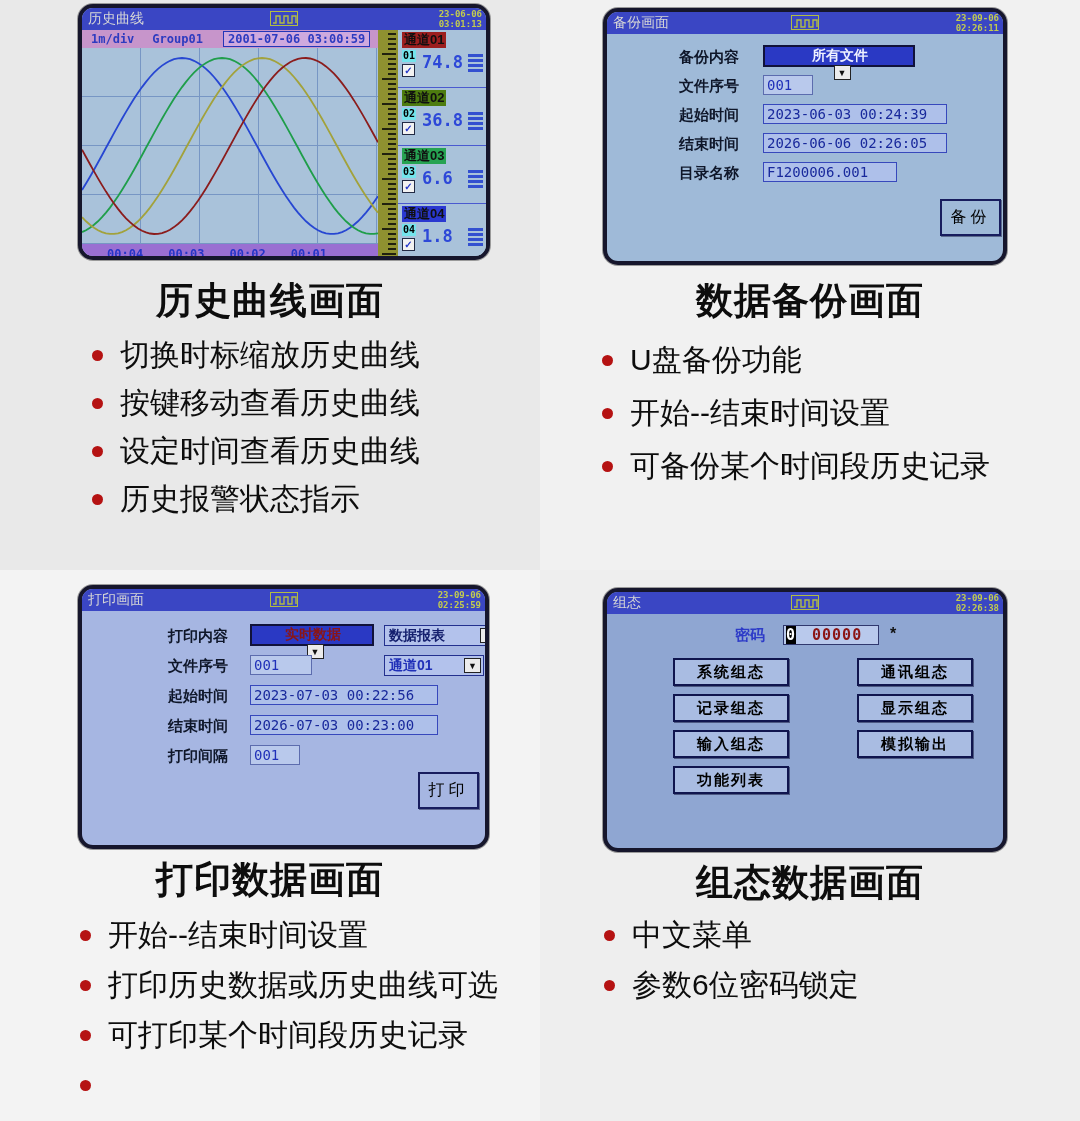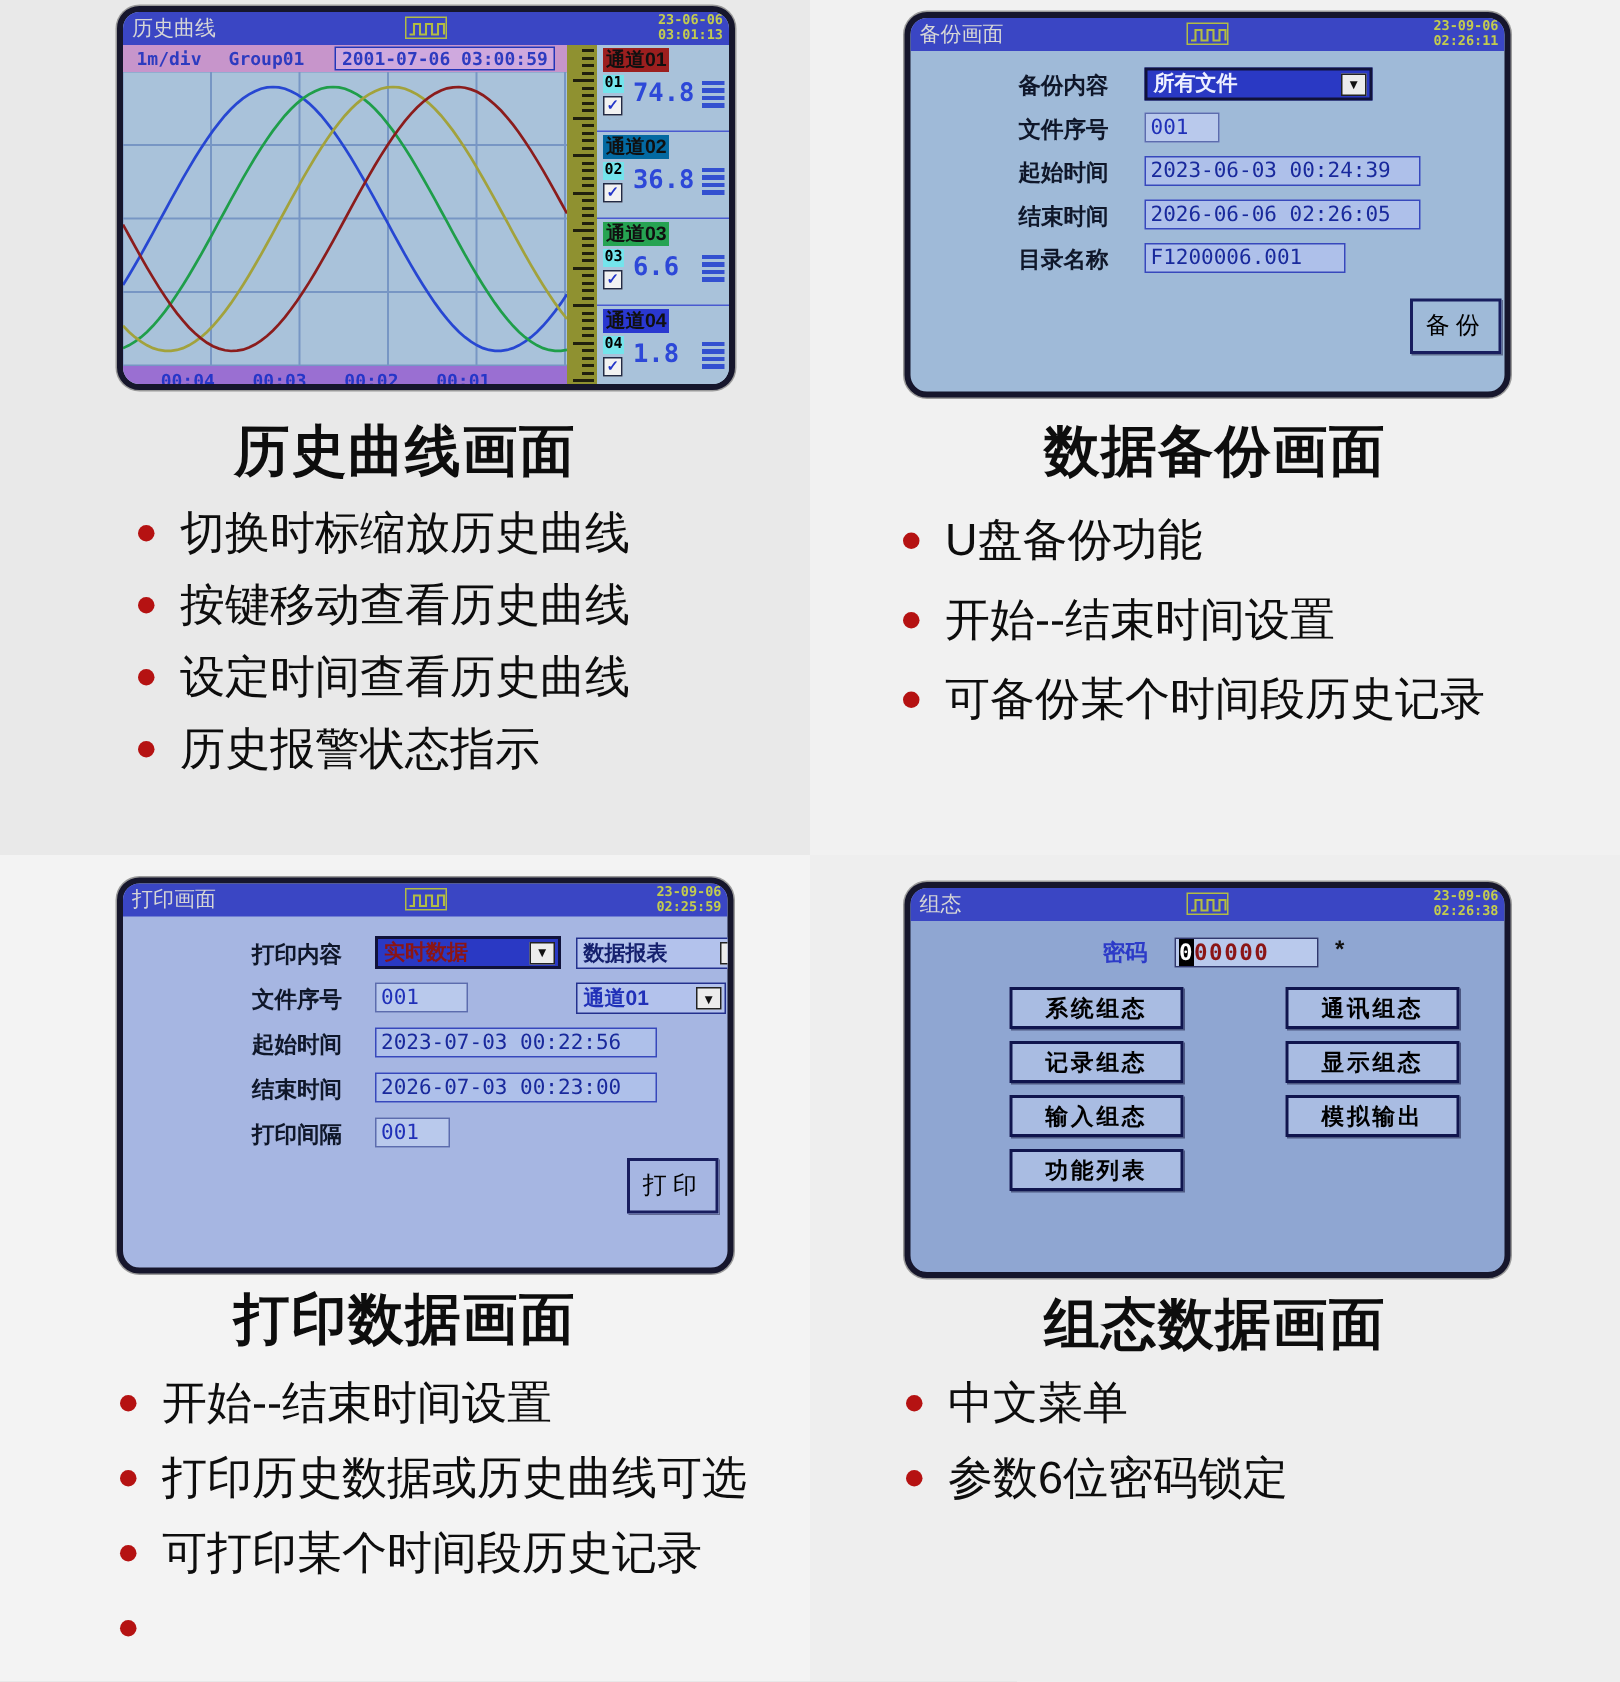--- a/index.html
+++ b/index.html
@@ -117,21 +117,21 @@
   .s-config { left:63px;  top:18px; width:404px; height:264px; background:#8fa6d2; }
   .f-label { position:absolute; font-size:15px; font-weight:700; color:#0f172a; white-space:nowrap; }
   .f-field {
     position:absolute; height:20px; font-size:14px;
     font-family:"DejaVu Sans Mono", monospace;
     display:flex; align-items:center; padding:0 3px; white-space:nowrap;
   }
   .f-plain { background:#b9c9ec; border:1px solid #5c6cae; color:#2030b8; }
   .f-time  { background:#aec0ea; border:1px solid #3748bc; color:#19299c; }
   .dd { position:absolute; height:22px; display:flex; align-items:center; padding:0 2px 0 4px; }
-  .dd-sel { background:#2a39c4; border:2px solid #10123a; color:#eef0ff; font-size:14px; font-weight:700; }
+  .dd-sel { background:#2a39c4; border:2px solid #10123a; color:#eef0ff; font-size:14px; font-weight:700;flex-direction:column; }
   .dd-lit { background:#b3c2ec; border:1px solid #23308e; color:#15206e; font-size:14px; font-weight:700; height:21px; }
   .dd-red { color:#8b1515; }
   .dd-blue { color:#2030b8; }
   .dd-text { flex:1; white-space:nowrap; }
   .dd-arrow {
     width:17px; height:15px; background:#ececec; border:1px solid #222; color:#111;
     font-size:9px; display:flex; align-items:center; justify-content:center; flex:none; margin-left:4px;
   }
   .scr-btn {
     position:absolute; border:2px solid #181d5e; background:transparent; color:#000;
@@ -142,21 +142,21 @@
 
   
   .pw-label { position:absolute; left:128px; top:34px; font-size:15px; font-weight:700; color:#2d3bc8; }
   .pw-field {
     position:absolute; left:176px; top:33px; width:96px; height:20px;
     background:#b9c9ec; border:1px solid #30386e;
     font-family:"DejaVu Sans Mono", monospace; font-size:15px; font-weight:700;
     display:flex; align-items:center; padding-left:2px; letter-spacing:1px;
   }
   .pw-cursor { background:#000; color:#fff; }
-  .pw-rest { color:#8b1515; }
+  .pw-rest { color:#8b1515;padding-left:16px; }
   .pw-mask { position:absolute; left:283px; top:33px; font-size:16px; font-weight:700; color:#111; }
   .cfg-btn {
     position:absolute; width:116px; height:28px; background:#a9bce2;
     border:2px solid #10154e; color:#000; font-size:15px; font-weight:700;
     display:flex; align-items:center; justify-content:center; letter-spacing:2px;
     box-shadow:1px 1px 0 rgba(10,10,50,.5); cursor:pointer;
   }
   .col-l { left:66px; } .col-r { left:250px; }
   .row-1 { top:66px; } .row-2 { top:102px; } .row-3 { top:138px; } .row-4 { top:174px; }
 </style>
@@ -205,21 +205,21 @@
           </div>
         <div class="hc-panel">
           <div class="ch-block">
             <span class="ch-label" style="background: rgb(156, 31, 31);">通道01</span>
             <span class="ch-num">01</span>
             <span class="ch-check">✓</span>
             <span class="ch-val">74.8</span>
             <span class="ch-bars"></span>
           </div>
           <div class="ch-block">
-            <span class="ch-label" style="background: #0369a1;">通道02</span>
+            <span class="ch-label" style="background: #4d7c0f;">通道02</span>
             <span class="ch-num">02</span>
             <span class="ch-check">✓</span>
             <span class="ch-val">36.8</span>
             <span class="ch-bars"></span>
           </div>
           <div class="ch-block">
             <span class="ch-label" style="background: rgb(38, 163, 82);">通道03</span>
             <span class="ch-num">03</span>
             <span class="ch-check">✓</span>
             <span class="ch-val">6.6</span>

